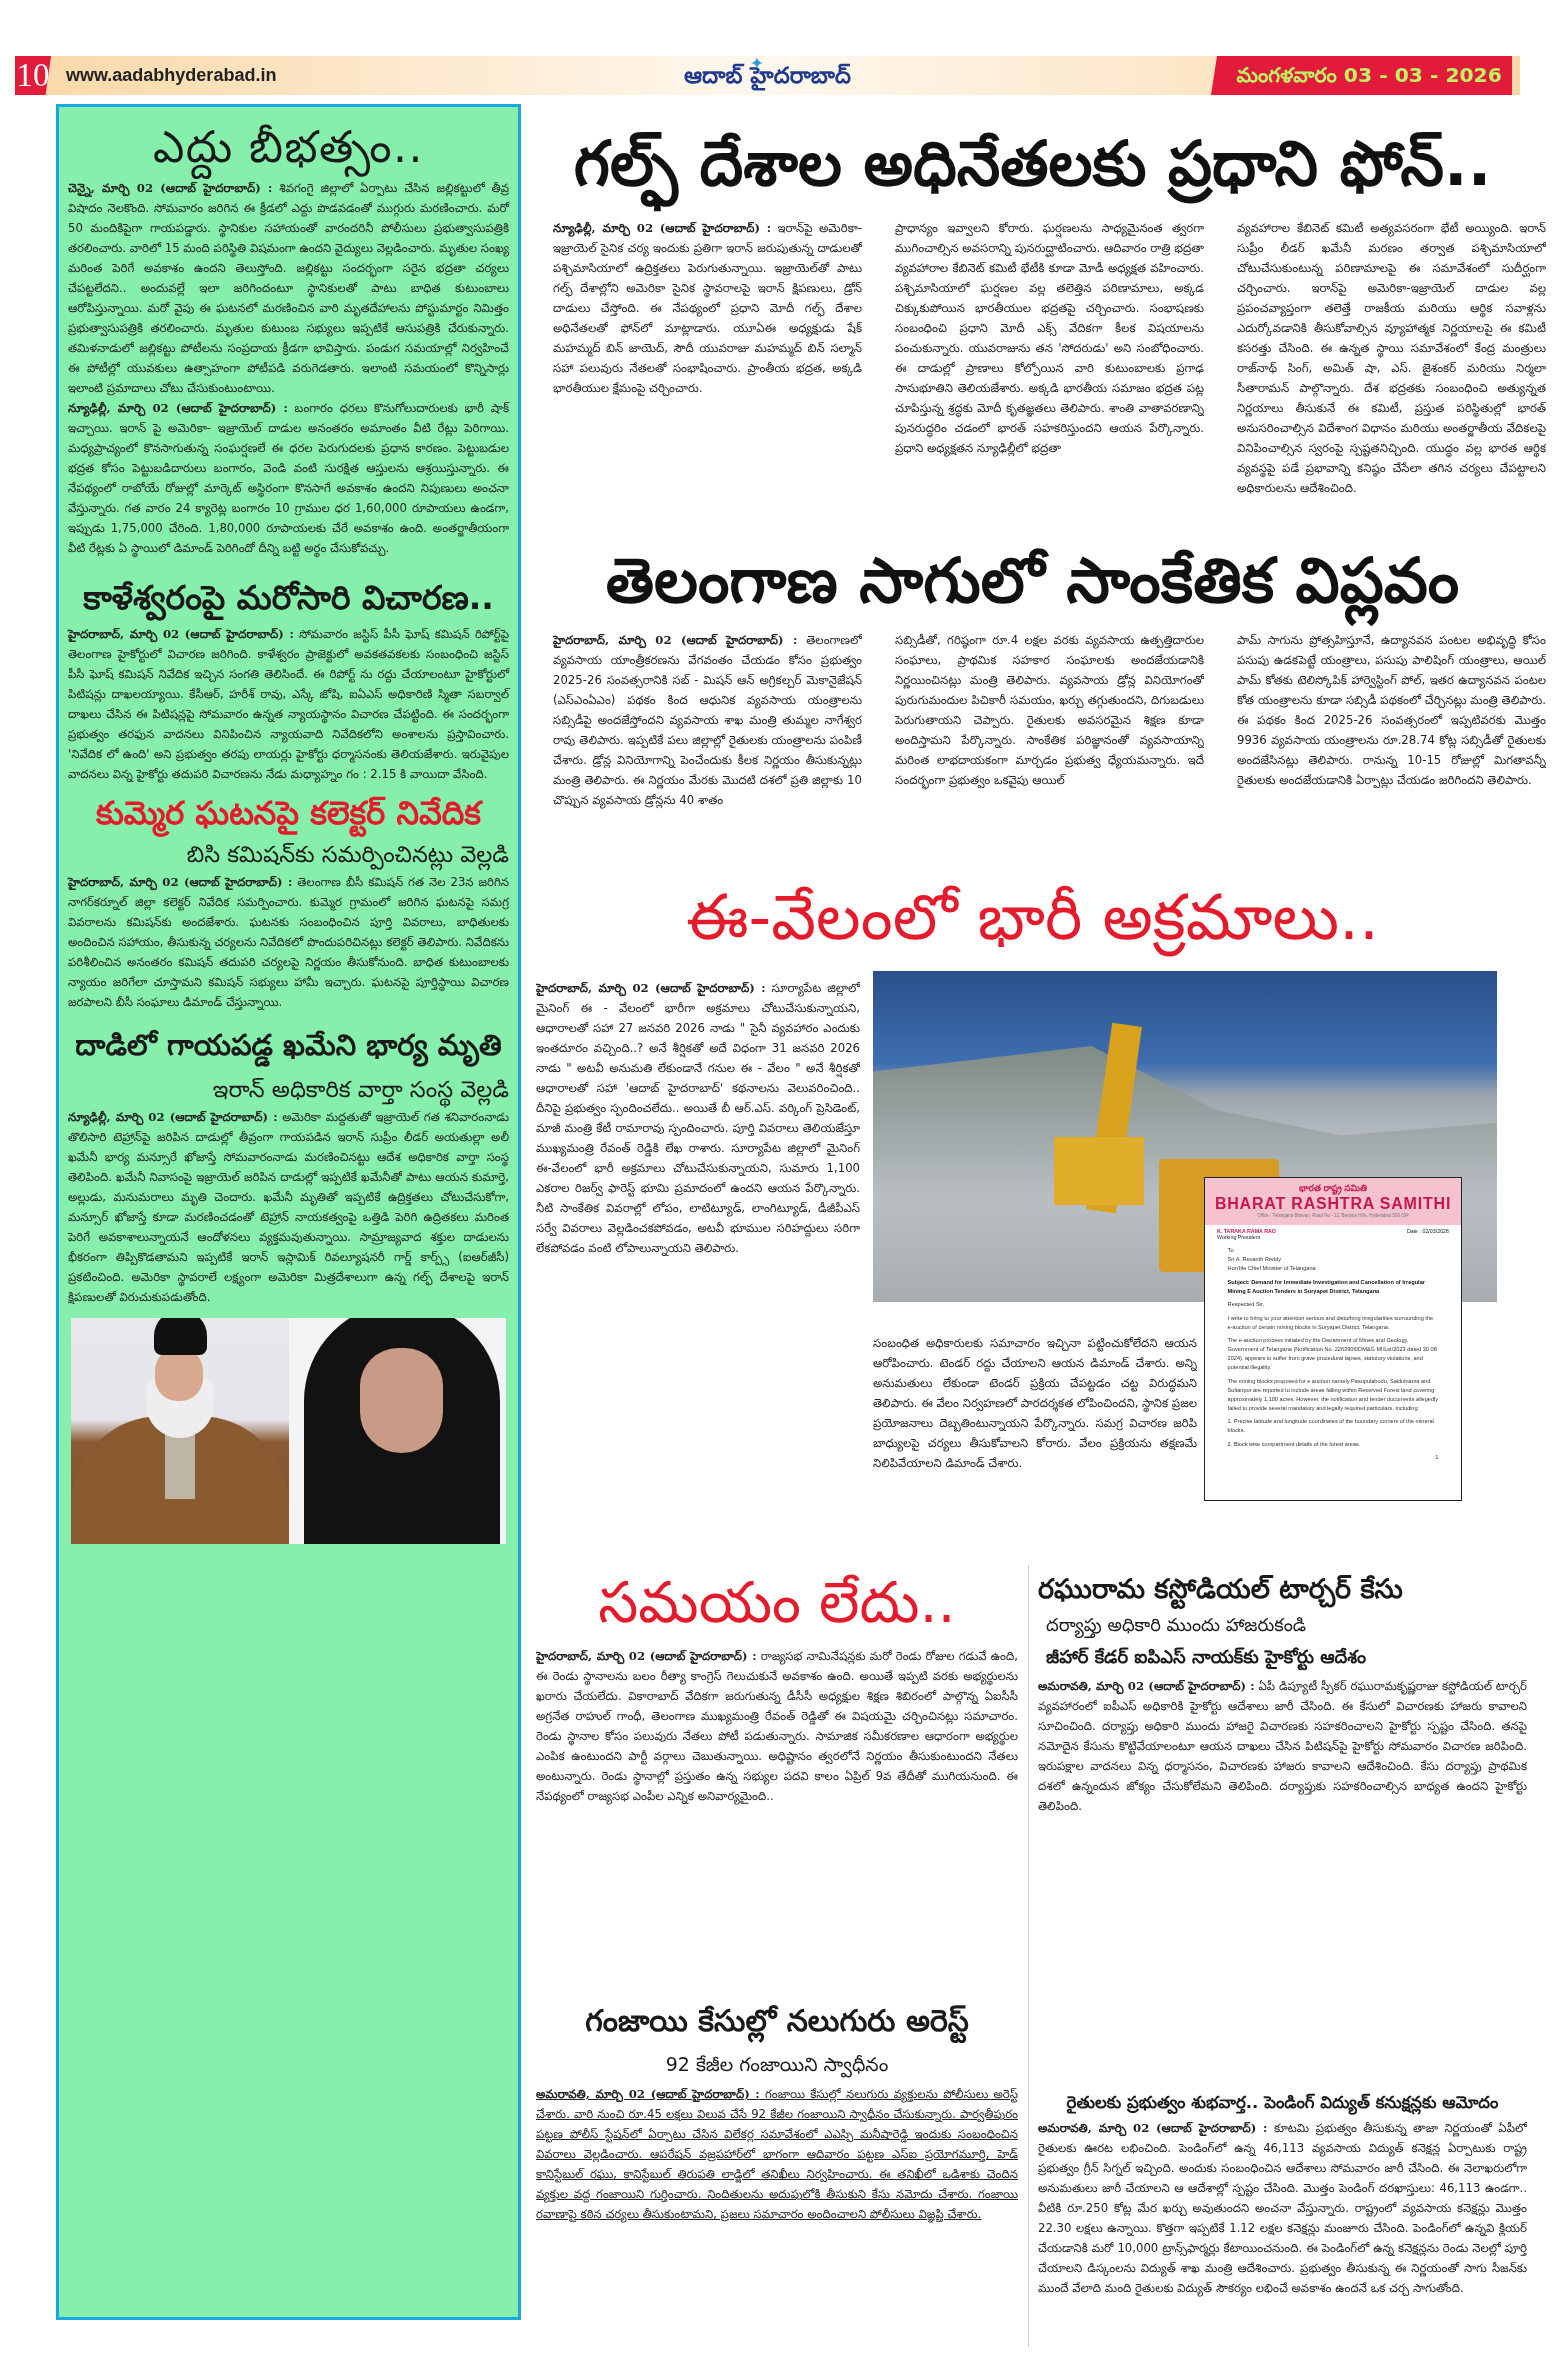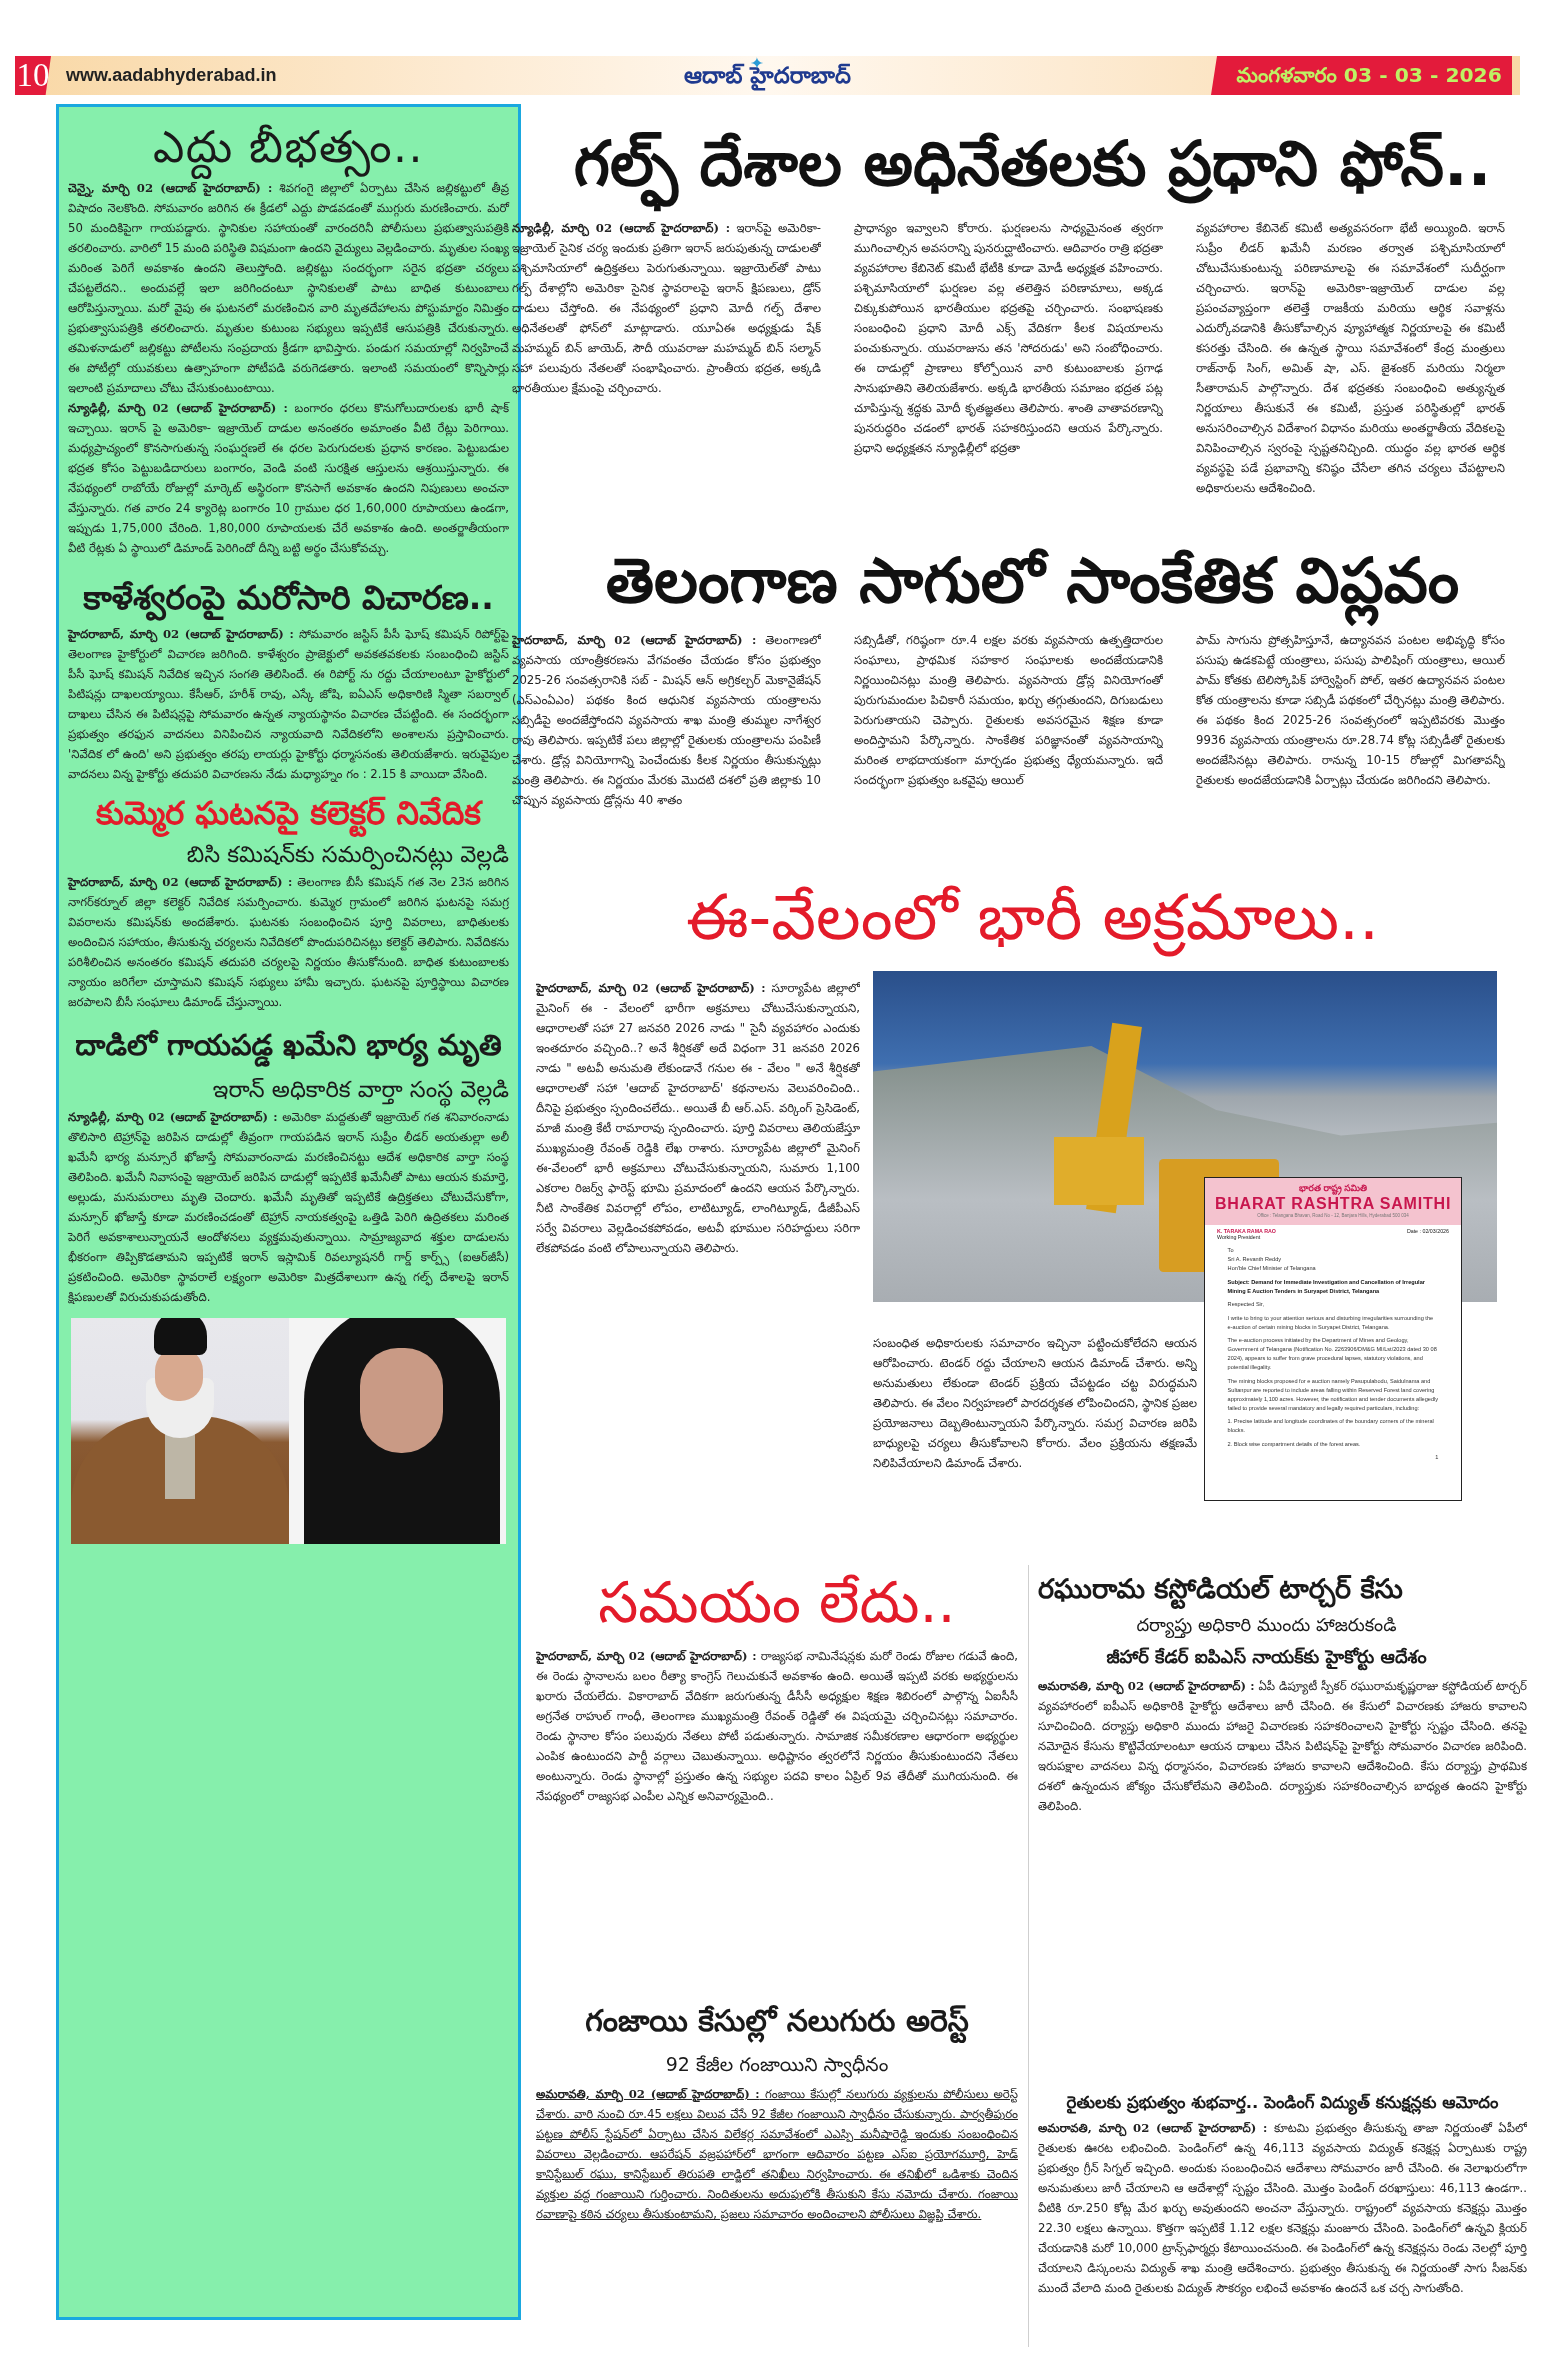--- a/index.html
+++ b/index.html
@@ -37,21 +37,21 @@
   .photo.wife { background: #f4f4f4; }
   .photo.wife .chador { position: absolute; left: 15px; top: -15px; width: 196px; height: 256px; background: #121212; border-radius: 98px 98px 0 0; }
   .photo.wife .face { position: absolute; left: 71px; top: 30px; width: 83px; height: 105px; background: #c99a85; border-radius: 38px 38px 41px 41px; }
 
   
   .hl { position: absolute; left: 536px; width: 993px; text-align: center; font-weight: bold; color: #111; }
   .hl-gulf { top: 119px; font-size: 62px; line-height: 90px; }
   .hl-tel { top: 536px; font-size: 62px; line-height: 90px; }
   .hl-ev { top: 873px; font-size: 63px; line-height: 90px; color: #e31b2a; font-weight: normal; }
 
-  .cols3 { position: absolute; left: 512px; width: 993px; display: grid; grid-template-columns: 1fr 1fr 1fr; column-gap: 33px; }
+  .cols3 { position: absolute; left: 553px; width: 993px; display: grid; grid-template-columns: 1fr 1fr 1fr; column-gap: 33px; }
   .cols3.gulf { top: 218px; height: 308px; }
   .cols3.tel { top: 630px; height: 226px; }
   .col-text { font-size: 11.7px; line-height: 20px; text-align: justify; overflow: hidden; color: #222; }
 
   
   .ev-text { position: absolute; left: 536px; top: 978px; width: 324px; height: 587px; overflow: hidden; }
   .ev-text2 { position: absolute; left: 873px; top: 1333px; width: 324px; height: 248px; overflow: hidden; }
   .mine-photo { position: absolute; left: 873px; top: 971px; width: 624px; height: 331px; overflow: hidden;
     background: linear-gradient(180deg, #2a4f8a 0%, #3f6fb0 28%, #9ea6ad 38%, #c8ccd0 60%, #b3b7bb 100%); }
   .mine-photo .hill { position: absolute; left: 0; top: 75px; width: 100%; height: 256px; background: linear-gradient(180deg, #7f8b86 0%, #b9bec3 60%, #a8adb2 100%); clip-path: polygon(0 10%, 35% 0, 55% 25%, 75% 35%, 100% 30%, 100% 100%, 0 100%); }
@@ -71,21 +71,21 @@
 
   
   .hl-sam { position: absolute; left: 536px; top: 1561px; width: 482px; text-align: center; font-size: 57px; line-height: 83px; color: #e31b2a; }
   .sam-text { position: absolute; left: 536px; top: 1646px; width: 482px; height: 339px; overflow: hidden; }
   .hl-ganja { position: absolute; left: 536px; top: 1994px; width: 482px; text-align: center; font-size: 30px; line-height: 53px; font-weight: bold; }
   .sub-ganja { position: absolute; left: 536px; top: 2049px; width: 482px; text-align: center; font-size: 19px; line-height: 30px; }
   .ganja-text { position: absolute; left: 536px; top: 2084px; width: 482px; height: 256px; overflow: hidden; text-decoration: underline; }
 
   
   .hl-rag { position: absolute; left: 1038px; top: 1566px; width: 489px; text-align: left; font-size: 27px; line-height: 45px; font-weight: bold; }
-  .sub-rag { position: absolute; left: 1022px; width: 489px; text-align: center; font-size: 18px; line-height: 30px; font-weight: bold; }
+  .sub-rag { position: absolute; left: 1046px; width: 489px; font-size: 18px; line-height: 30px; font-weight: bold; }
   .sub-rag.s1 { top: 1610px; font-weight: normal; }
   .sub-rag.s2 { top: 1642px; }
   .rag-text { position: absolute; left: 1038px; top: 1676px; width: 489px; height: 376px; overflow: hidden; }
   .hl-raitu { position: absolute; left: 1038px; top: 2088px; width: 489px; text-align: center; font-size: 16.6px; line-height: 30px; font-weight: bold; }
   .raitu-text { position: absolute; left: 1038px; top: 2118px; width: 489px; height: 226px; overflow: hidden; }
 
   .vrule { position: absolute; width: 0.8px; background: #cfcfcf; }
 </style>
 </head>
 <body>

